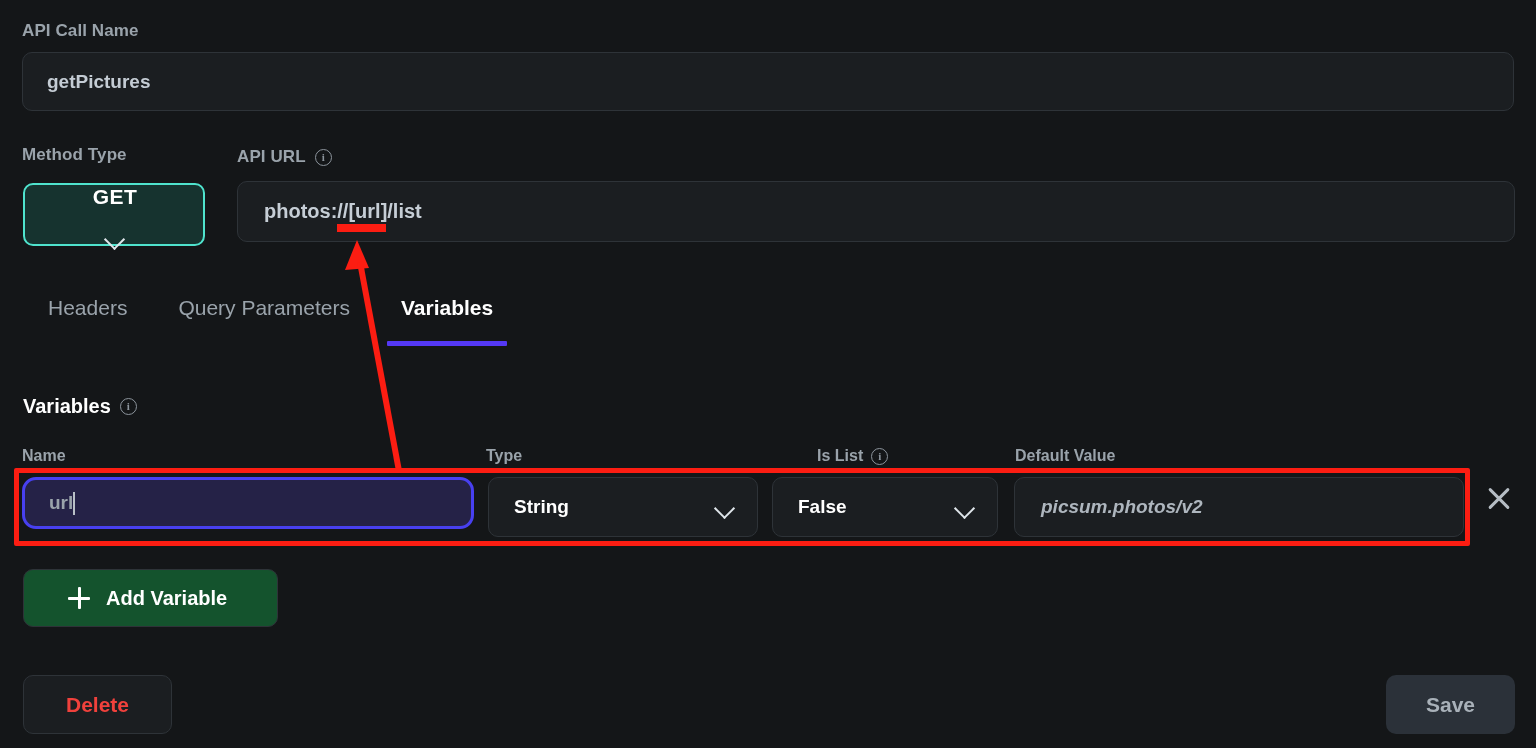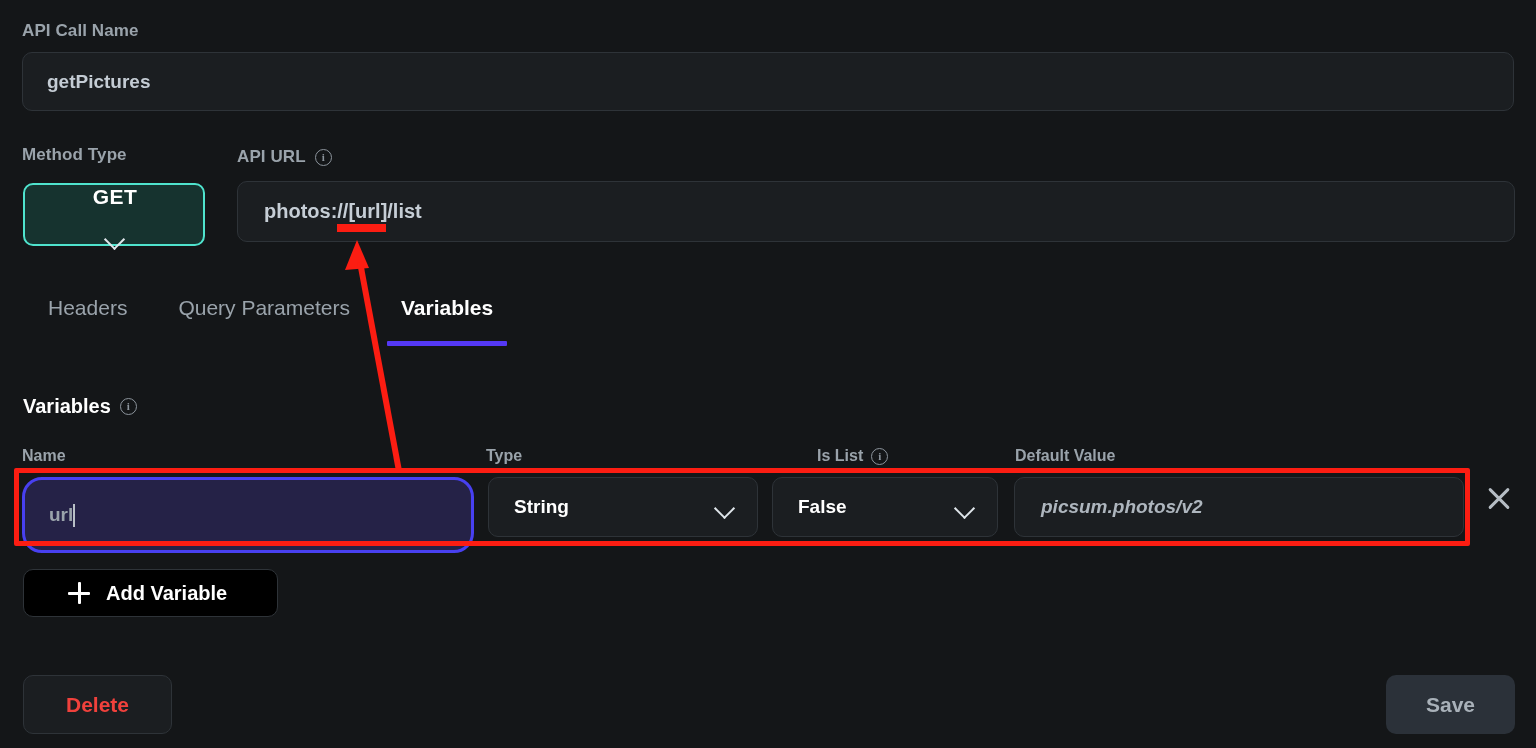--- a/index.html
+++ b/index.html
@@ -154,24 +154,24 @@
 
   #col-name    { position: absolute; left: 22px;   top: 447px; }
   #col-type    { position: absolute; left: 486px;  top: 447px; }
   #col-islist  { position: absolute; left: 772px;  top: 447px;
                  display: flex; align-items: center; gap: 8px; margin-left: 45px; }
   #col-default { position: absolute; left: 1015px; top: 447px; }
 
   
   #var-name-input {
     position: absolute; left: 22px; top: 477px;
-    width: 452px; height: 76px;
+    width: 452px; height: 52px;
     background: #252247;
     border: 3px solid #4840f0;
-    border-radius: 20px;
+    border-radius: 14px;
     display: flex; align-items: center;
     padding: 0 24px;
     cursor: text;
   }
   #var-name-input .val {
     color: #9aa3ab; font-size: 19px; font-weight: 700;
     position: relative;
   }
   .caret {
     display: inline-block;
@@ -225,22 +225,22 @@
     width: 28px; height: 3px;
     background: #b6bdc4;
     border-radius: 2px;
   }
   #var-remove-btn::before { transform: rotate(45deg); }
   #var-remove-btn::after  { transform: rotate(-45deg); }
 
   
   #add-variable-btn {
     position: absolute; left: 23px; top: 569px;
-    width: 255px; height: 48px;
-    background: #000000;
+    width: 255px; height: 58px;
+    background: #14532d;
     border: 1px solid #2e3338;
     border-radius: 10px;
     display: flex; align-items: center;
     gap: 16px;
     padding-left: 44px;
     cursor: pointer;
   }
   .plus-icon {
     position: relative;
     width: 22px; height: 22px;

